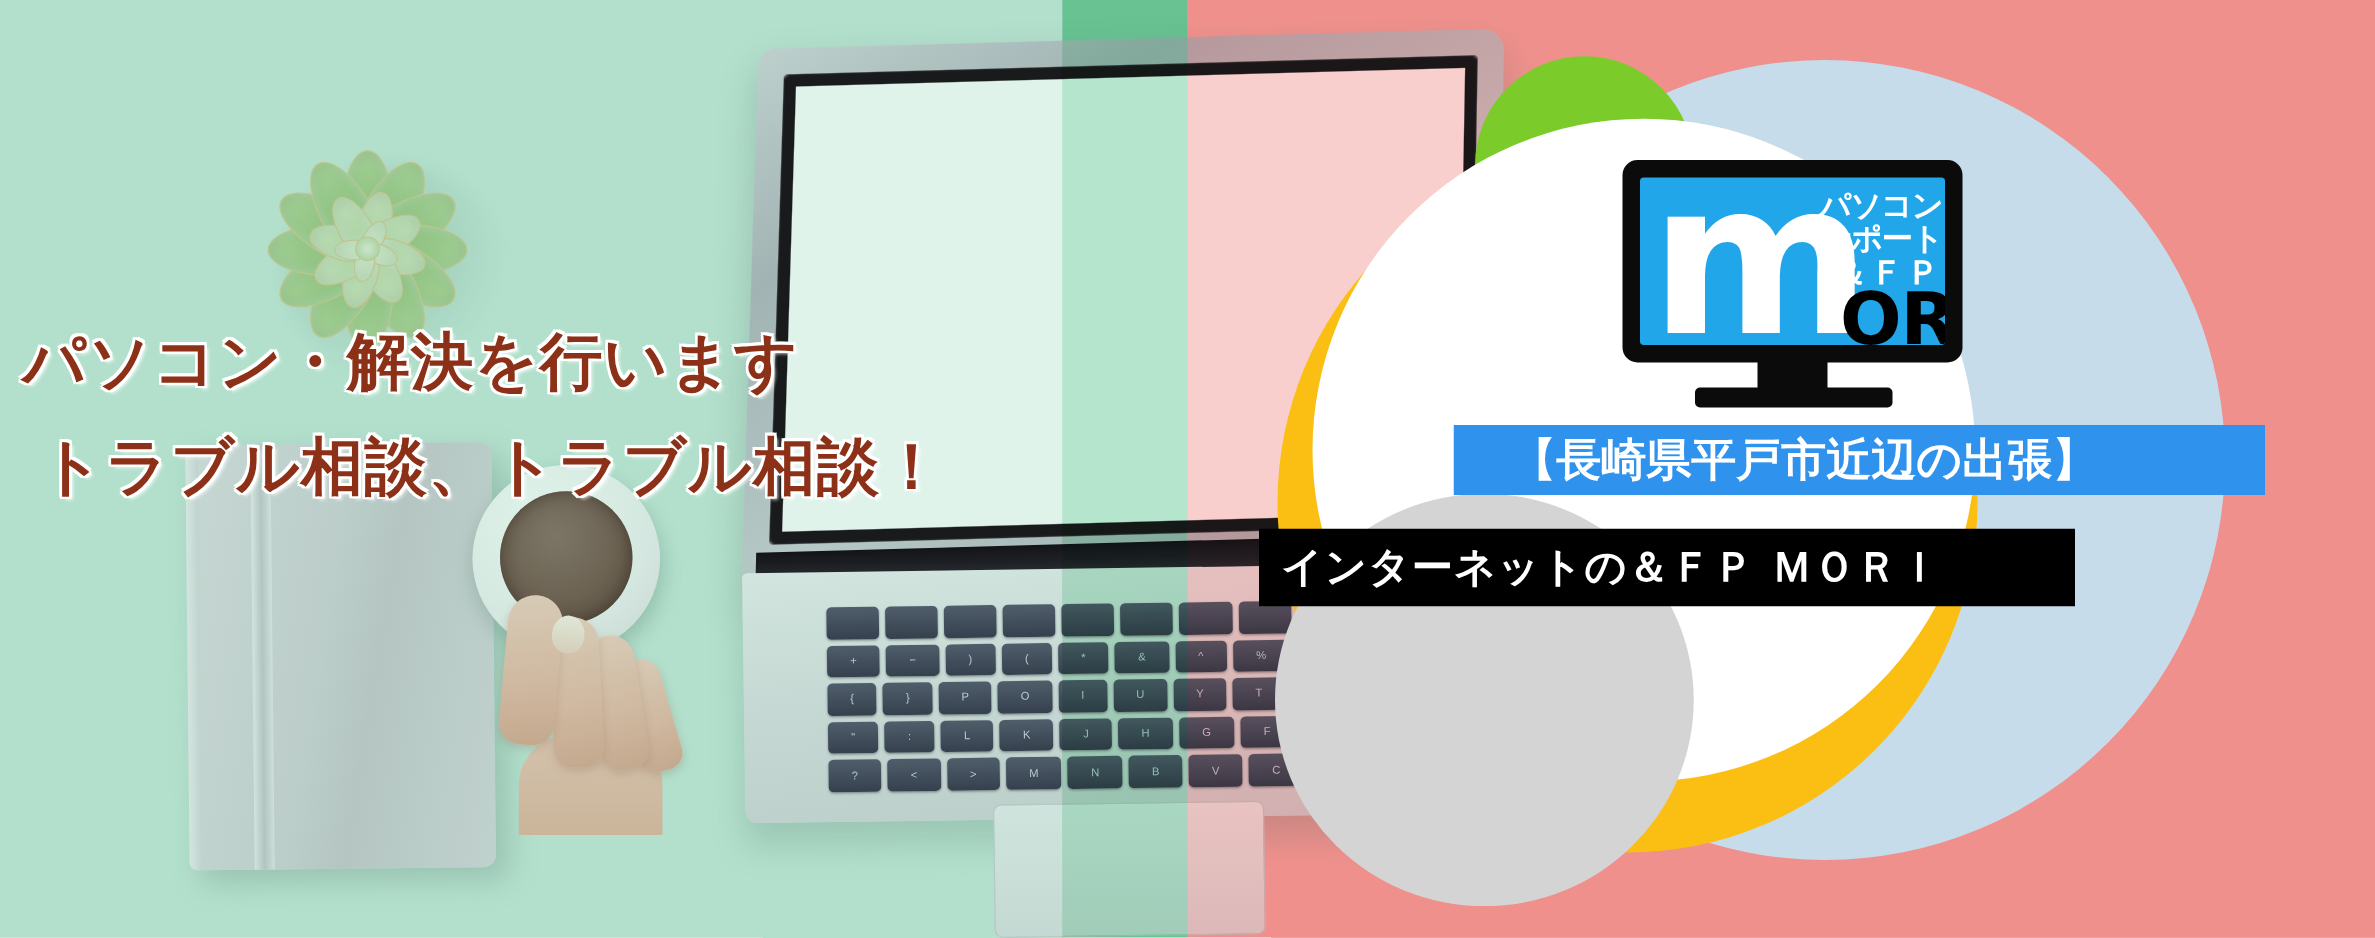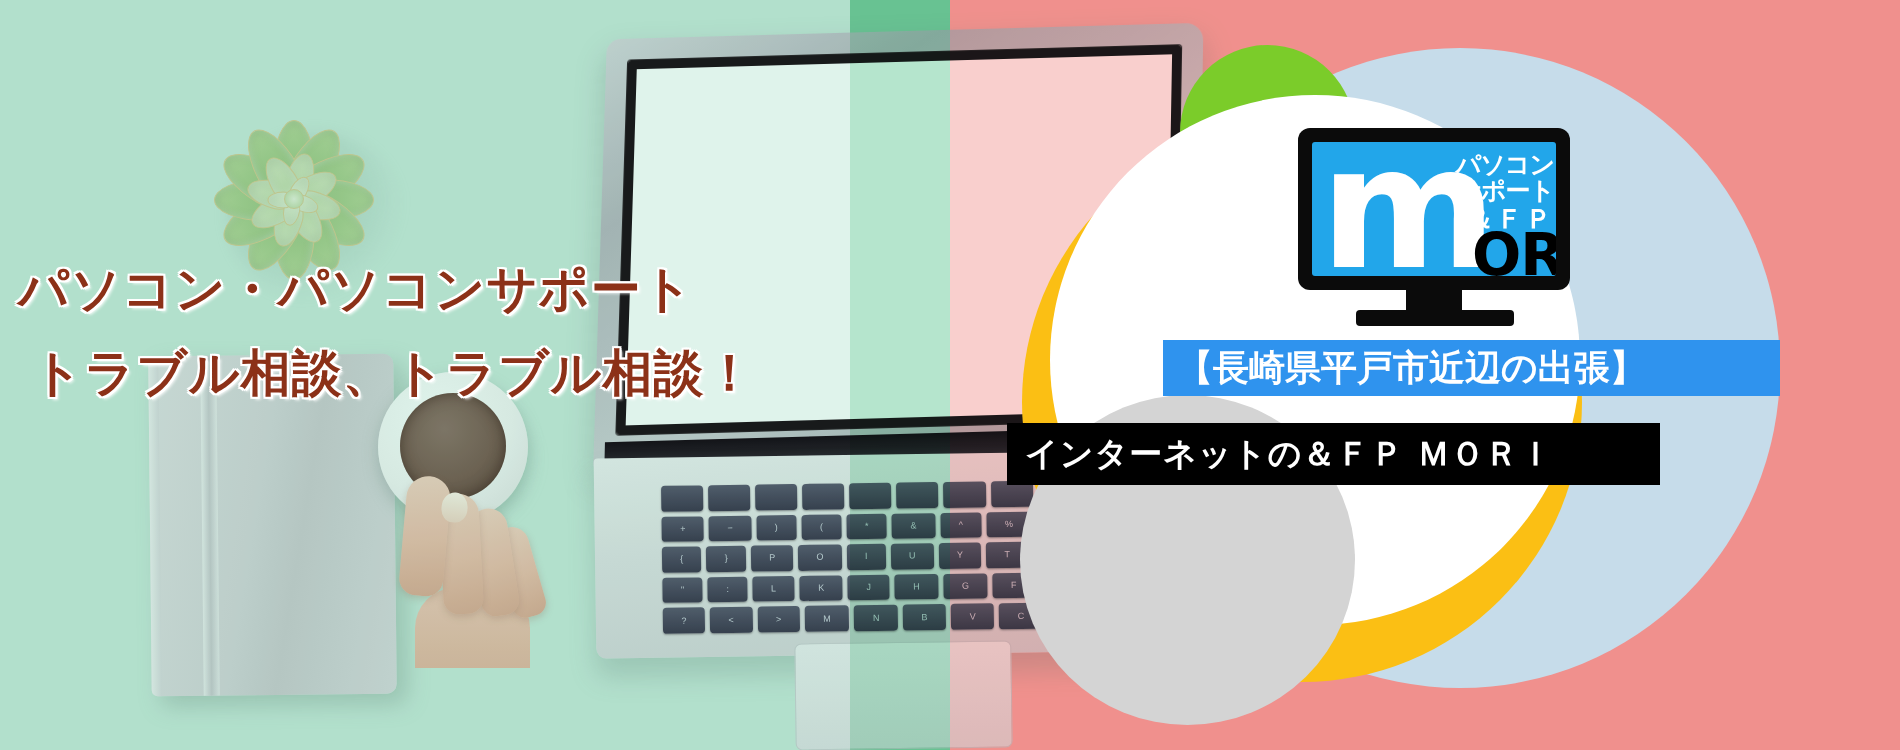--- a/index.html
+++ b/index.html
@@ -216,21 +216,21 @@
   .logo-ori{
     position:absolute;left:128px;top:88px;
     color:#000000;font-weight:700;font-size:58px;line-height:50px;
     font-family:"DejaVu Sans",sans-serif;letter-spacing:-1px;margin-left:32px;
   }
 
   
   .banner-blue{
     position:absolute;left:1163px;top:340px;width:617px;height:56px;
     background:#2F93EE;
-    display:flex;align-items:center;
+    display:flex;align-items:center;padding-left:32px;
   }
   .banner-blue span{
     color:#fff;font-weight:700;font-size:36px;letter-spacing:0px;
     margin-left:14px;
     font-family:"DejaVu Sans","Liberation Sans",sans-serif;
     white-space:nowrap;
   }
   .banner-black{
     position:absolute;left:1007px;top:423px;width:653px;height:62px;
     background:#000;
@@ -432,17 +432,17 @@
   </div>
 
   <div class="banner-blue">
     <span>【長崎県平戸市近辺の出張】</span>
   </div>
   <div class="banner-black">
     <span>インターネットの＆ＦＰ ＭＯＲＩ</span>
   </div>
 
   <div class="headline">
-    <span class="hl-line hl1">パソコン・パソコンサポート</span>
+    <span class="hl-line hl1">パソコン・解決を行います</span>
     <span class="hl-line hl2">トラブル相談、トラブル相談！</span>
   </div>
 
 </div>
 
 </body></html>

